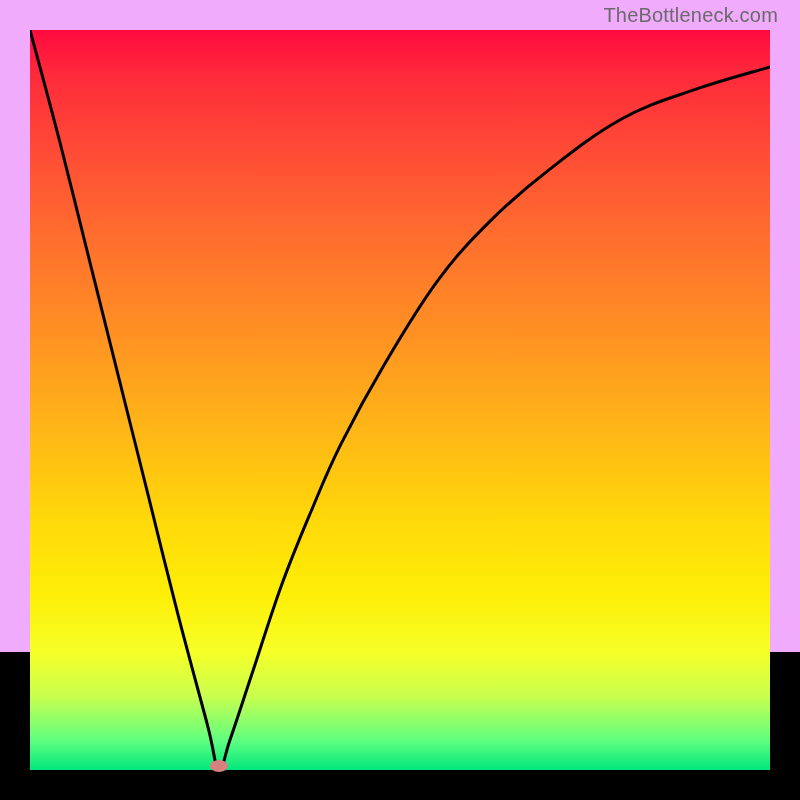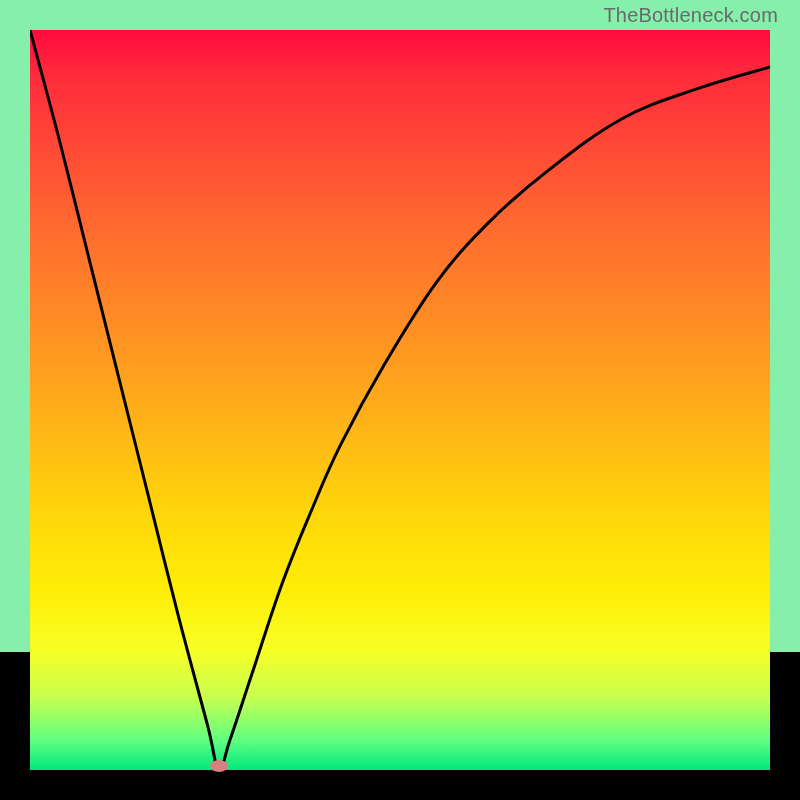--- a/index.html
+++ b/index.html
@@ -8,21 +8,21 @@
     width: 800px;
     height: 800px;
     background: #000;
     overflow: hidden;
     font-family: Arial, Helvetica, sans-serif;
   }
   .frame {
     position: relative;
     width: 800px;
     height: 652px;
-    background: #86efac;
+    background: #f0abfc;
   }
   .plot {
     position: absolute;
     left: 30px;
     top: 30px;
     width: 740px;
     height: 740px;
     
     background: linear-gradient(
       to bottom,

